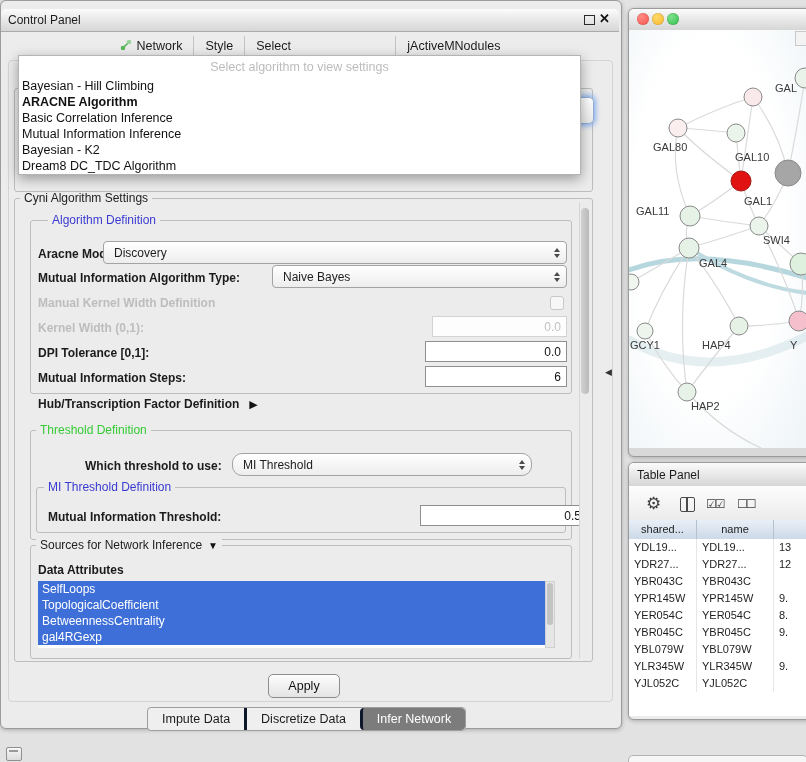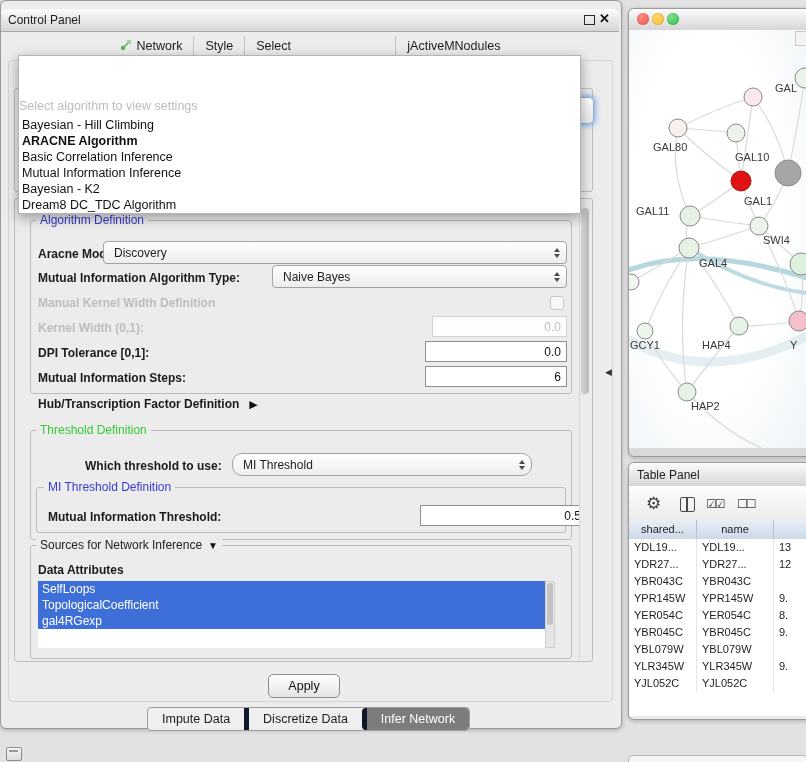--- a/index.html
+++ b/index.html
@@ -23,33 +23,33 @@
   .tab + .tab{border-left:1px solid #c4c4c4;}
   .tab.active{background:#9a9a9a;color:#f4f4f4;border-radius:8px;border-left:none;margin-top:45px;}
   .net-ic{display:inline-flex;width:12px;height:12px;}
 
   
   #hidden-groupbox{left:14px;top:88px;width:577px;height:102px;border:1px solid #bdbdbd;border-radius:3px;z-index:5;}
   #focus-combo-frag{left:569px;top:97px;width:23px;height:25px;border:1px solid #93aed6;border-radius:5px;background:linear-gradient(#fff,#e9e9e9);box-shadow:0 0 5px 2px rgba(115,165,235,.8);z-index:6;}
 
   
   #algo-popup{left:18px;top:55px;width:561px;border:1px solid #b4b4b4;background:#fff;box-shadow:0 4px 12px rgba(0,0,0,.35);z-index:50;}
-  .dd-ph{height:22px;line-height:22px;color:#bcbcbc;font-size:12.5px;margin-top:39px;}
+  .dd-ph{height:22px;line-height:22px;text-align:center;color:#bcbcbc;font-size:12.5px;}
   .dd-item{height:16px;line-height:16px;padding-left:3px;font-size:12.5px;color:#111;white-space:nowrap;}
   .dd-item.sel{font-weight:bold;}
 
   
   .groupbox{position:absolute;border:1px solid #bdbdbd;border-radius:3px;}
   .grouptitle{position:absolute;background:#ececec;padding:0 4px;font-size:12px;color:#222;white-space:nowrap;}
   .blue{color:#3a3ad2;}
   .green{color:#35cb35;}
   #settings-box{left:14px;top:198px;width:577px;height:462px;}
   #settings-title{left:20px;top:191px;}
   #algdef-box{left:30px;top:220px;width:540px;height:172px;}
-  #algdef-title{left:36px;top:213px;}
+  #algdef-title{left:48px;top:213px;}
   .rowlabel{position:absolute;font-size:12px;font-weight:bold;color:#1b1b1b;white-space:nowrap;}
   .rowlabel.disabled{color:#bdbdbd;}
   .combo{position:absolute;background:linear-gradient(#ffffff,#ededed);border:1px solid #a3a3a3;border-radius:4px;font-size:12px;color:#1d1d1d;display:flex;align-items:center;padding:0 22px 0 10px;box-sizing:border-box;}
   .combo .arrows{position:absolute;right:6px;top:50%;transform:translateY(-50%);display:flex;flex-direction:column;align-items:center;gap:2px;}
   .tri-up{width:0;height:0;border-left:3.5px solid transparent;border-right:3.5px solid transparent;border-bottom:4px solid #4a4a4a;}
   .tri-down{width:0;height:0;border-left:3.5px solid transparent;border-right:3.5px solid transparent;border-top:4px solid #4a4a4a;}
   .field{position:absolute;border:1px solid #8f8f8f;background:#fff;font:12px "Liberation Sans",sans-serif;text-align:right;padding:0 5px;box-sizing:border-box;color:#111;}
   .field.disabled{border-color:#d2d2d2;background:#fdfdfd;color:#c2c2c2;}
   #manual-checkbox{left:550px;top:296px;width:12px;height:12px;border:1px solid #c9c9c9;border-radius:3px;background:#f7f7f7;}
   #hub-row{left:38px;top:397px;display:flex;align-items:center;gap:10px;position:absolute;}
@@ -65,21 +65,21 @@
   #attr-label{left:38px;top:563px;font-size:12px;font-weight:bold;color:#1b1b1b;position:absolute;}
   #attribute-list{left:38px;top:581px;width:507px;height:67px;position:absolute;background:#fff;overflow:hidden;}
   .attr-item{height:16px;line-height:16px;background:#3e6fd8;color:#fff;font-size:12px;padding-left:4px;white-space:nowrap;}
   #list-scrollbar{left:545px;top:581px;width:10px;height:67px;background:#e6e6e6;border:1px solid #cfcfcf;box-sizing:border-box;position:absolute;}
   #list-scroll-thumb{margin:1px;height:42px;background:#c3c3c3;border-radius:3px;}
   #outer-scrollbar{left:579px;top:202px;width:11px;height:456px;background:#ebebeb;border-left:1px solid #d6d6d6;box-sizing:border-box;position:absolute;}
   #outer-scroll-thumb{position:absolute;left:1px;top:6px;width:8px;height:186px;background:linear-gradient(90deg,#d2d2d2,#b9b9b9);border-radius:4px;}
   #apply-button{left:268px;top:674px;width:70px;height:22px;border:1px solid #8d8d8d;border-radius:5px;background:linear-gradient(#fdfdfd,#e4e4e4);font-size:12.5px;color:#111;display:flex;align-items:center;justify-content:center;position:absolute;}
   #bottom-tab-bar{left:147px;top:707px;height:22px;display:flex;border:1px solid #9e9e9e;border-radius:4px;background:#efefef;position:absolute;overflow:hidden;}
   .seg{line-height:22px;padding:0 14px;font-size:12.5px;color:#1c1c1c;}
-  .seg + .seg{border-left:5px solid #0f172a;text-align:center;}
+  .seg + .seg{border-left:3px solid #0f172a;text-align:center;}
   .seg.active{background:#7c7c7c;color:#fff;border-radius:4px;}
   #collapse-arrow{left:605px;top:367px;font-size:9px;color:#333;position:absolute;}
 
   
   #network-window{left:628px;top:8px;width:185px;height:447px;background:#d9d9d9;border-radius:6px 0 0 6px;}
   #nw-titlebar{left:629px;top:9px;width:184px;height:21px;border-radius:5px 0 0 0;}
   .light{position:absolute;width:12px;height:12px;border-radius:50%;top:13px;box-shadow:inset 0 0 1px rgba(0,0,0,.4);}
   #light-close{left:637px;background:radial-gradient(circle at 35% 30%,#ff8d85,#f9504a);}
   #light-min{left:652px;background:radial-gradient(circle at 35% 30%,#ffd96b,#f9b82c);}
   #light-zoom{left:667px;background:radial-gradient(circle at 35% 30%,#7fe08d,#2bc146);}
@@ -220,20 +220,21 @@
   <input class="field" style="left: 420px; top: 505px; width: 167px; height: 21px;" value="0.5">
 
   <div id="src-box" class="groupbox"></div>
   <div id="src-title" class="grouptitle">
     <span>Sources for Network Inference</span><span class="tri">▼</span>
   </div>
   <div id="attr-label">Data Attributes</div>
   <div id="attribute-list">
       <div class="attr-item">SelfLoops</div>
       <div class="attr-item">TopologicalCoefficient</div>
+      <div class="attr-item">BetweennessCentrality</div>
       <div class="attr-item">gal4RGexp</div>
     </div>
   <div id="list-scrollbar">
       <div id="list-scroll-thumb"></div>
     </div>
 
   <div id="outer-scrollbar">
       <div id="outer-scroll-thumb"></div>
     </div>
 

